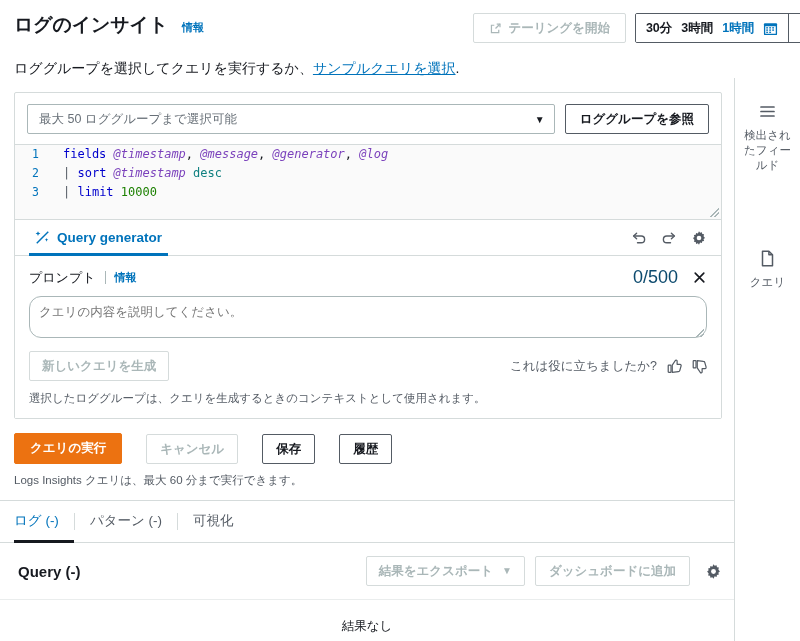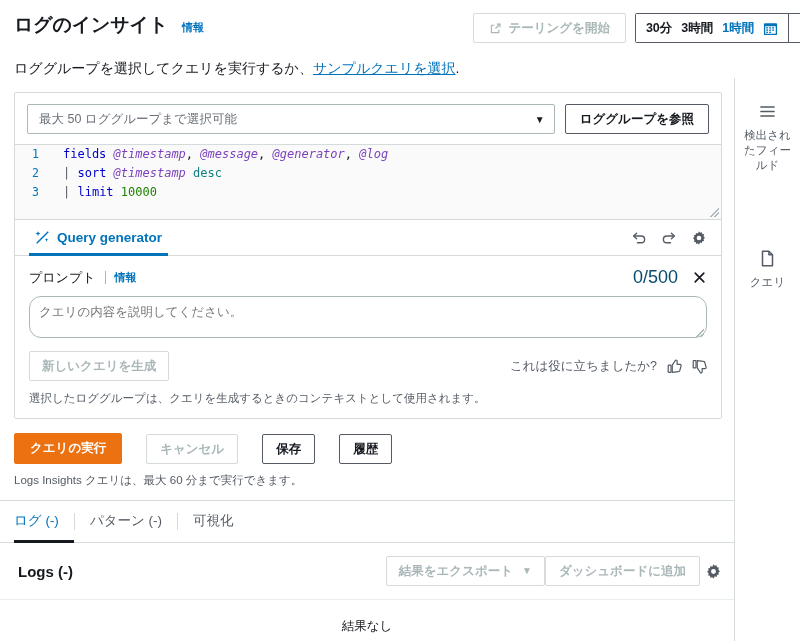--- a/index.html
+++ b/index.html
@@ -311,21 +311,21 @@
 
   
   .logs-head {
     display: flex;
     align-items: center;
     padding: 13px 12px 13px 18px;
     background: #fff;
     border-bottom: 1px solid #eaeded;
   }
   .logs-title { font-size: 15px; font-weight: bold; color: #16191f; }
-  .logs-actions { margin-left: auto; display: flex; align-items: center; }
+  .logs-actions { margin-left: auto; display: flex; align-items: center; gap: 10px; }
   .btn-export { display: inline-flex; align-items: center; gap: 9px; padding: 6px 12px; }
   .logs-gear { width: 17px; height: 17px; cursor: pointer; margin-left: 5px; display: block; }
 
   
   .empty-state {
     flex: 1;
     display: flex;
     flex-direction: column;
     align-items: center;
     justify-content: flex-start;
@@ -521,21 +521,21 @@
 
       <div class="res-tabs">
         <div class="res-tab active">ログ (-)</div>
         <div class="tab-sep"></div>
         <div class="res-tab">パターン (-)</div>
         <div class="tab-sep"></div>
         <div class="res-tab">可視化</div>
       </div>
 
       <div class="logs-head">
-        <span class="logs-title">Logs (-)</span>
+        <span class="logs-title">Query (-)</span>
         <div class="logs-actions">
           <button class="btn btn-export disabled">
             <span>結果をエクスポート</span>
             <span class="caret-dn">▼</span>
           </button>
           <button class="btn disabled">ダッシュボードに追加</button>
           <svg class="logs-gear" viewBox="0 0 16 16">
             <path d="M8 1.2l1.1 1.5 1.8-.55.35 1.85 1.85.35-.55 1.8L14 8l-1.45 1.1.55 1.8-1.85.35-.35 1.85-1.8-.55L8 14.8l-1.1-1.45-1.8.55-.35-1.85-1.85-.35.55-1.8L2 8l1.45-1.1-.55-1.8 1.85-.35.35-1.85 1.8.55z" fill="#545b64"></path>
             <circle cx="8" cy="8" r="2.3" fill="#ffffff"></circle>
           </svg>

